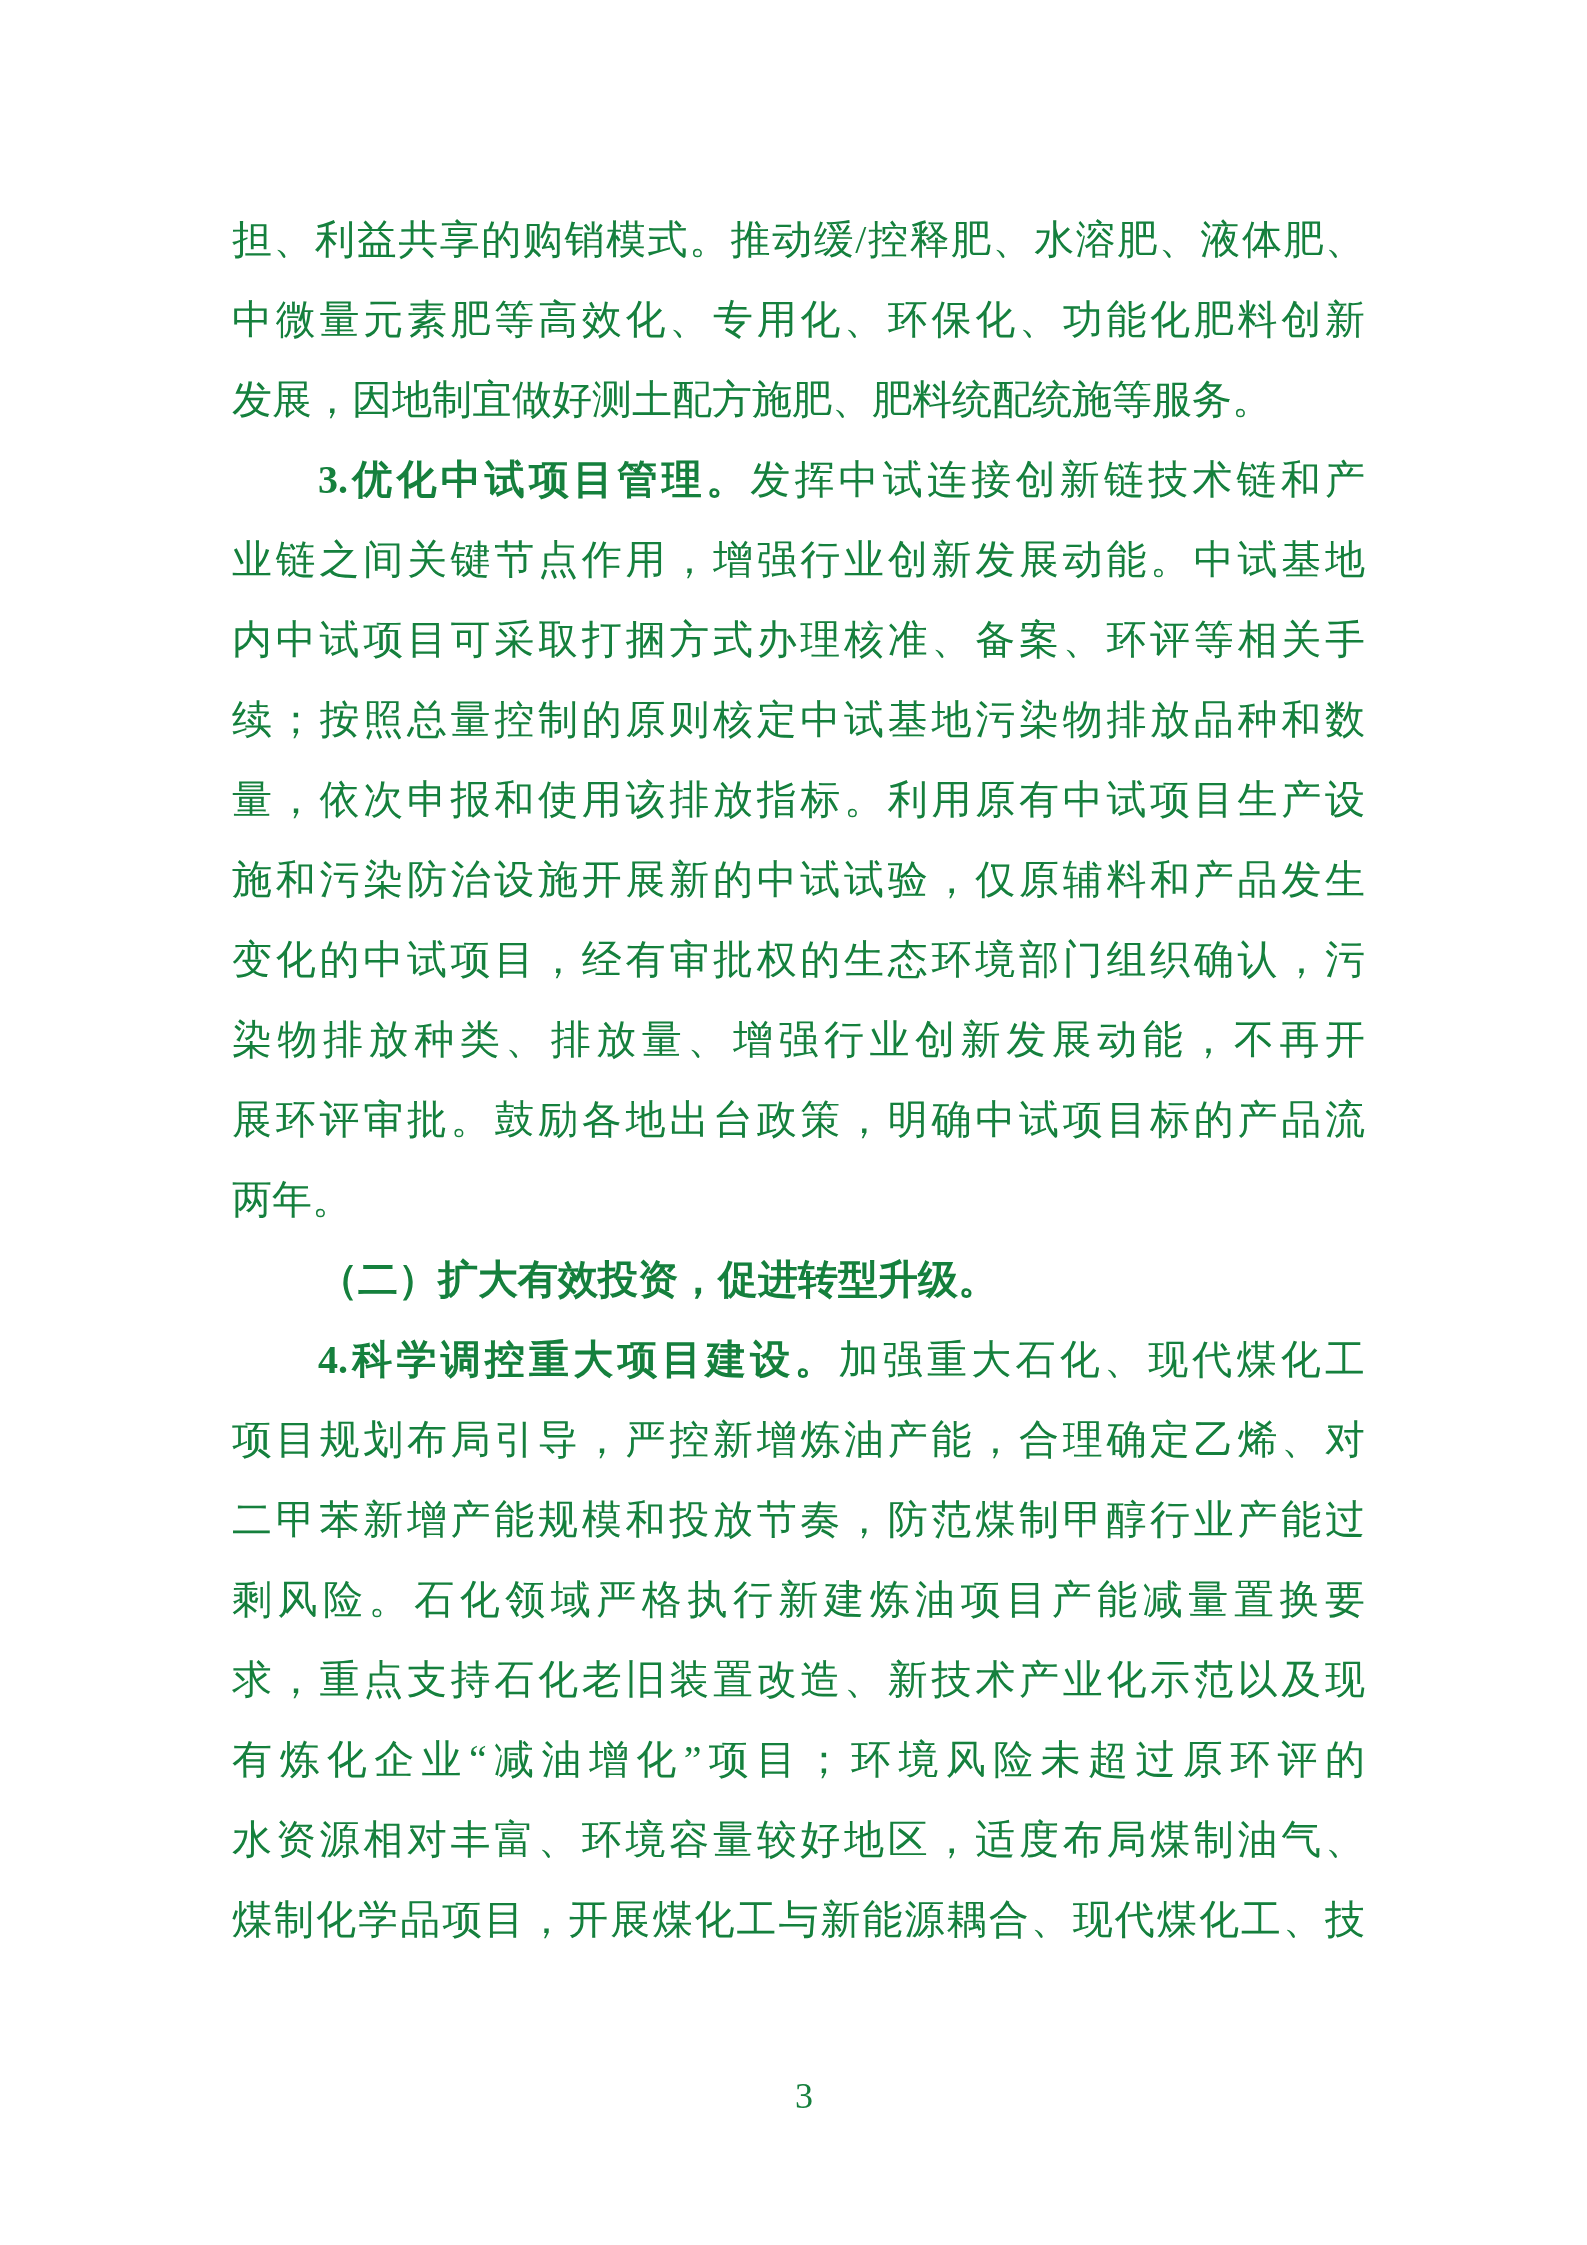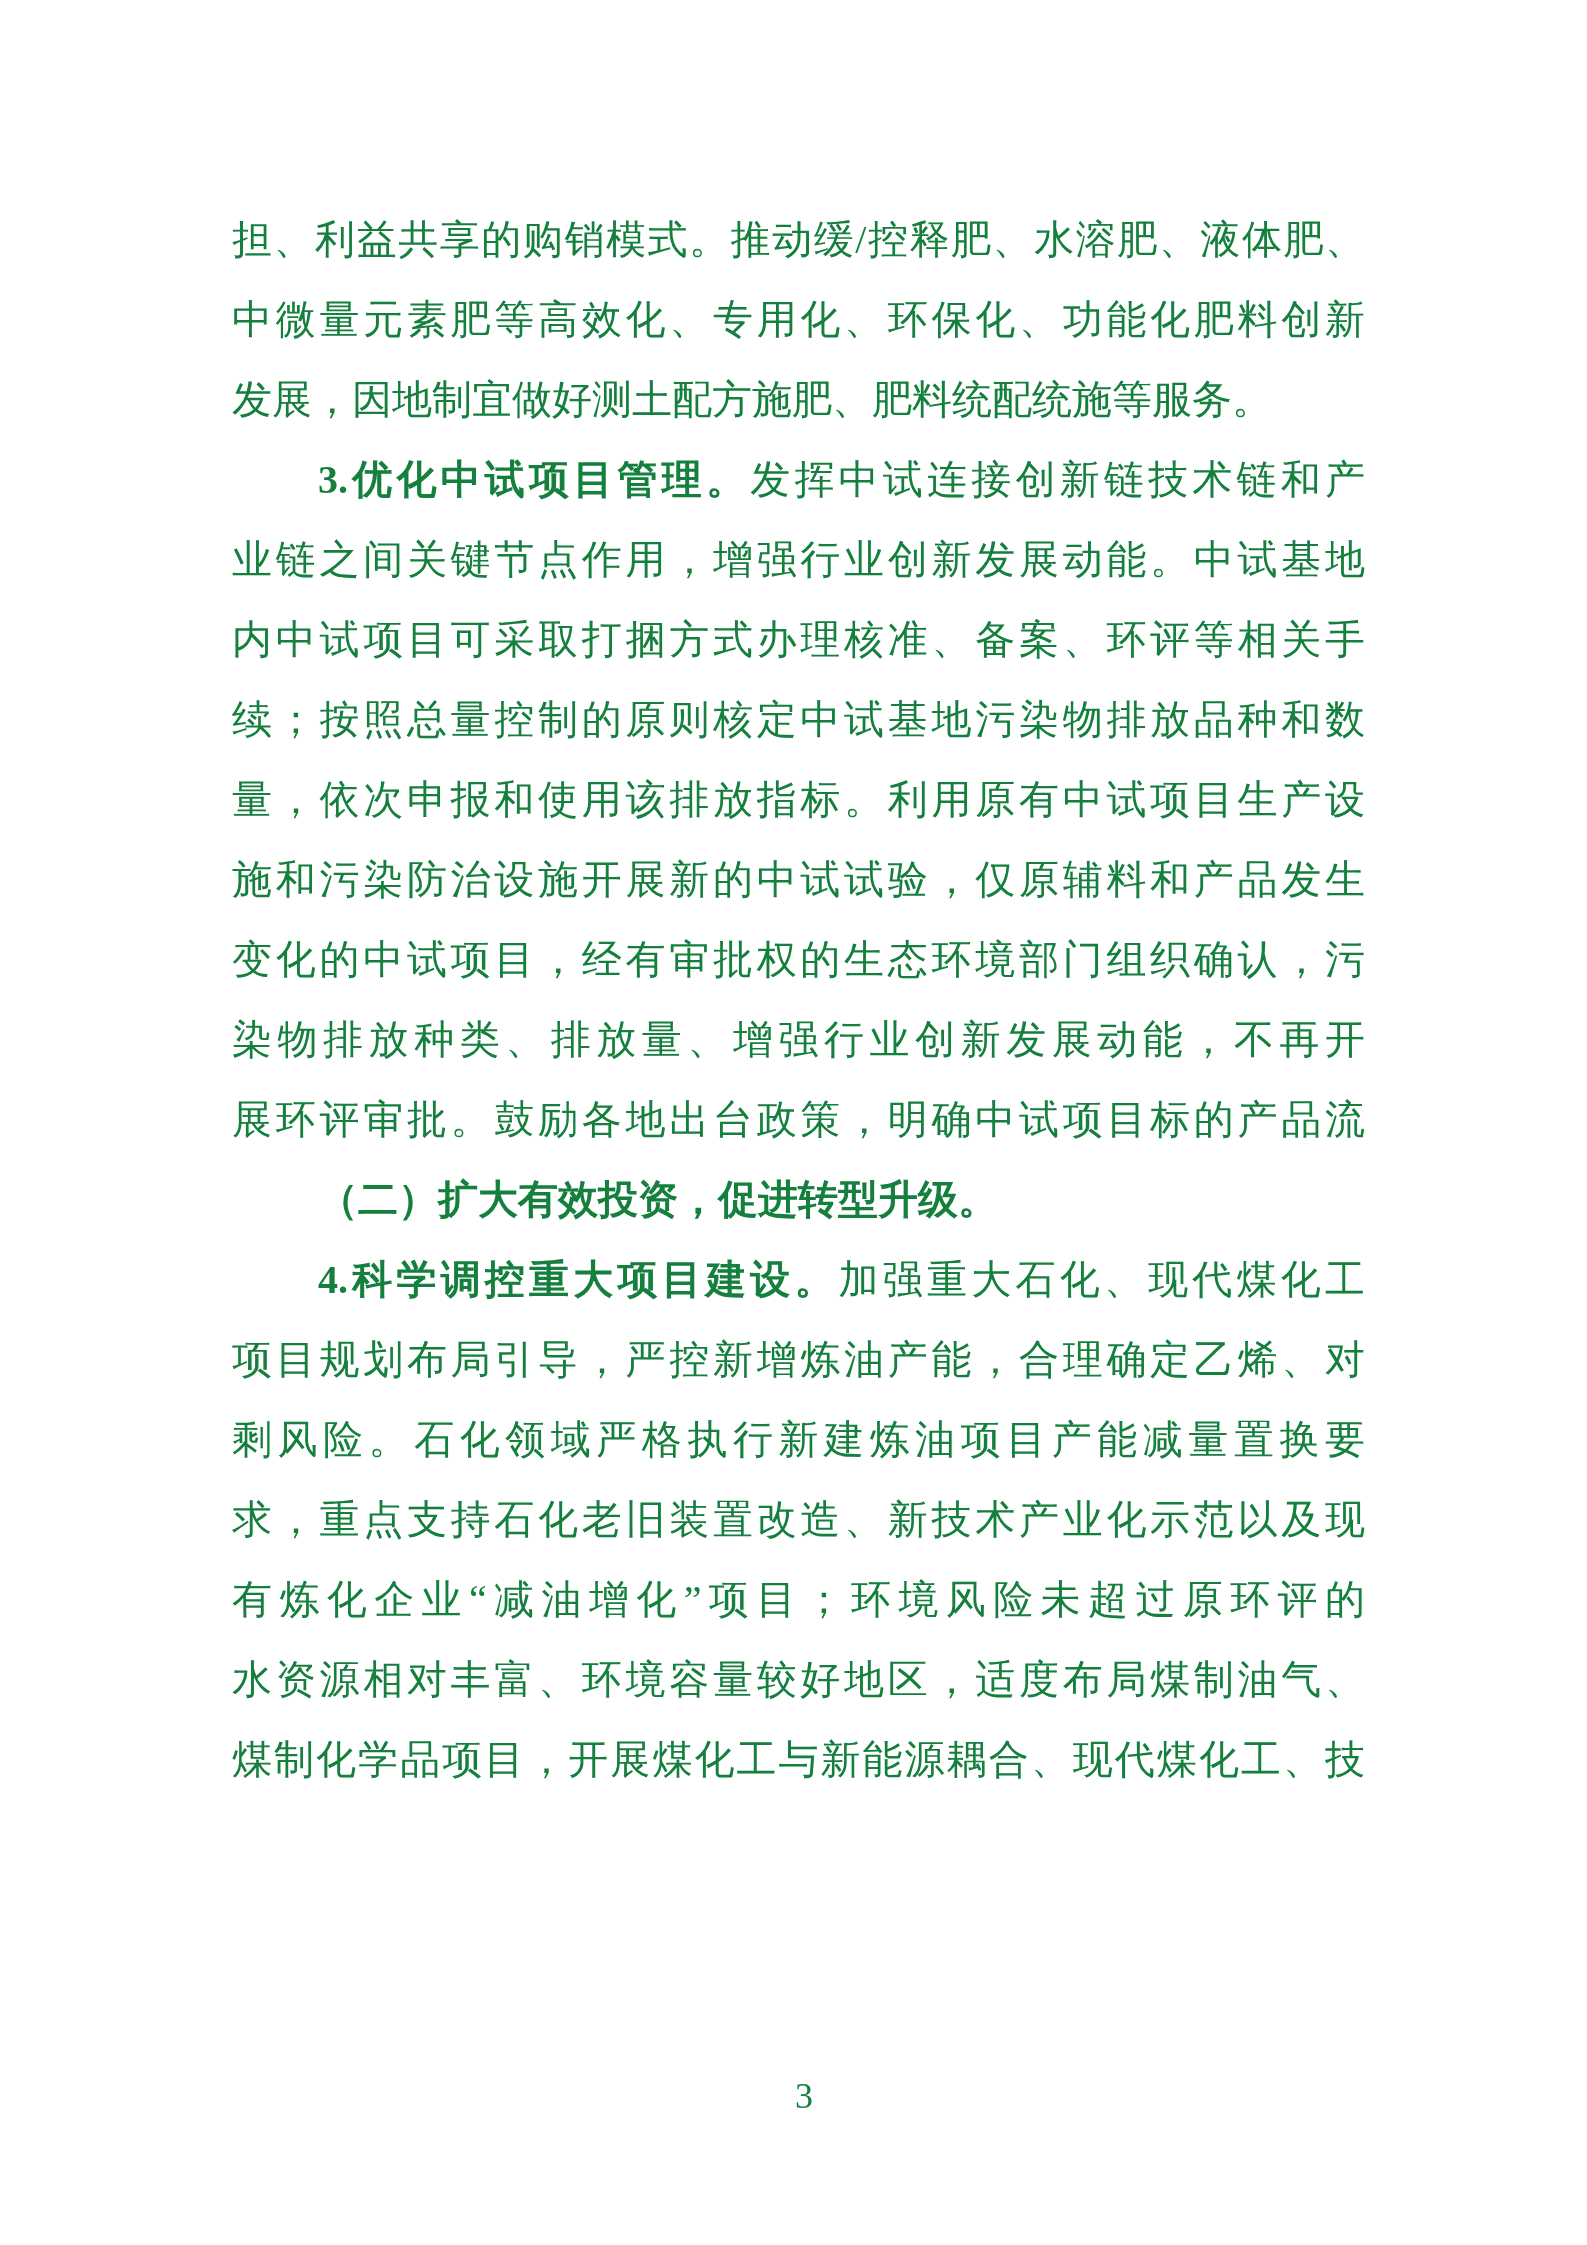--- a/index.html
+++ b/index.html
@@ -54,25 +54,27 @@
 
     <div class="line ind"><span class="lead">3.优化中试项目管理。</span><span>发挥中试连接创新链技术链和产</span></div>
     <div class="line"><span>业链之间关键节点作用，增强行业创新发展动能。中试基地</span></div>
     <div class="line"><span>内中试项目可采取打捆方式办理核准、备案、环评等相关手</span></div>
     <div class="line"><span>续；按照总量控制的原则核定中试基地污染物排放品种和数</span></div>
     <div class="line"><span>量，依次申报和使用该排放指标。利用原有中试项目生产设</span></div>
     <div class="line"><span>施和污染防治设施开展新的中试试验，仅原辅料和产品发生</span></div>
     <div class="line"><span>变化的中试项目，经有审批权的生态环境部门组织确认，污</span></div>
     <div class="line"><span>染物排放种类、排放量、增强行业创新发展动能，不再开</span></div>
     <div class="line"><span>展环评审批。鼓励各地出台政策，明确中试项目标的产品流</span></div>
+    <div class="line end"><span>两年。</span></div>
 
     <div class="line ind end"><span class="lead">（二）扩大有效投资，促进转型升级。</span></div>
 
     <div class="line ind"><span class="lead">4.科学调控重大项目建设。</span><span>加强重大石化、现代煤化工</span></div>
     <div class="line"><span>项目规划布局引导，严控新增炼油产能，合理确定乙烯、对</span></div>
+    <div class="line"><span>二甲苯新增产能规模和投放节奏，防范煤制甲醇行业产能过</span></div>
     <div class="line"><span>剩风险。石化领域严格执行新建炼油项目产能减量置换要</span></div>
     <div class="line"><span>求，重点支持石化老旧装置改造、新技术产业化示范以及现</span></div>
     <div class="line"><span>有炼化企业“减油增化”项目；环境风险未超过原环评的</span></div>
     <div class="line"><span>水资源相对丰富、环境容量较好地区，适度布局煤制油气、</span></div>
     <div class="line"><span>煤制化学品项目，开展煤化工与新能源耦合、现代煤化工、技</span></div>
 
   </main>
 
   <footer class="page-footer">
     <span>3</span>

